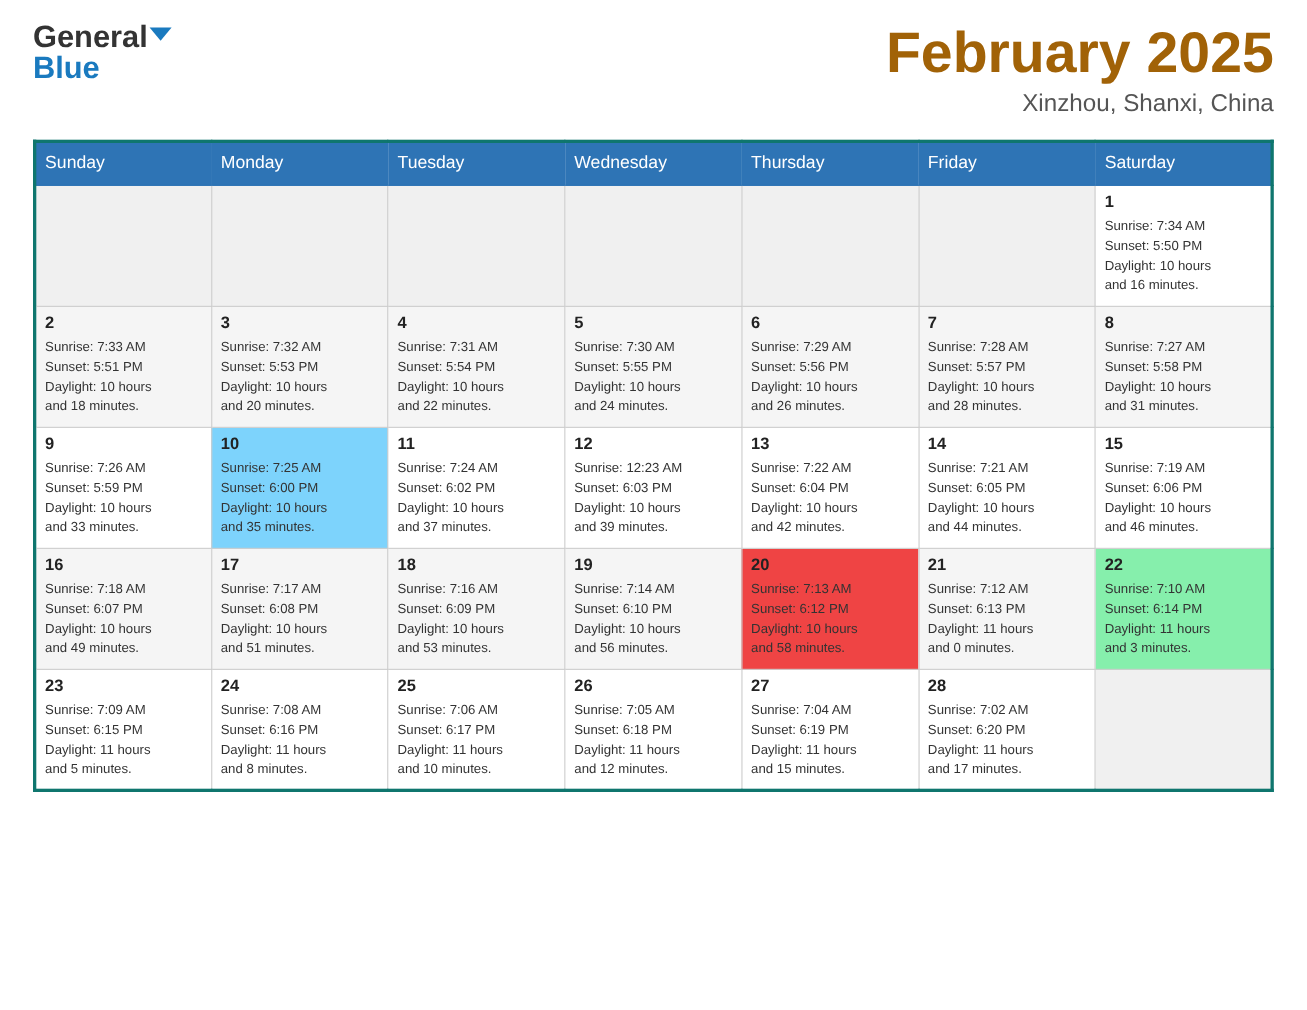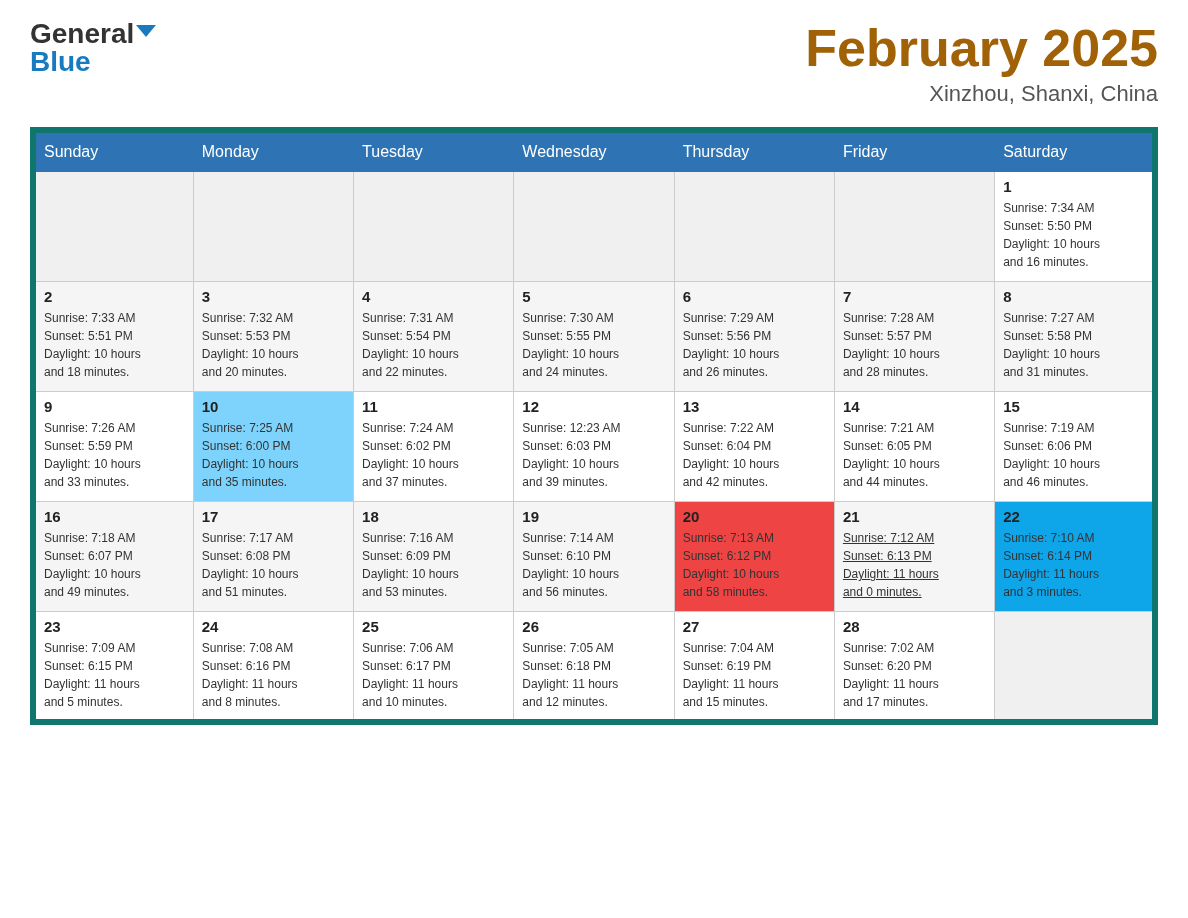--- a/index.html
+++ b/index.html
@@ -55,21 +55,21 @@
       line-height: 1.1;
     }
     .location {
       font-size: 22px;
       color: #555;
       margin-top: 4px;
     }
     .calendar {
       width: 100%;
       border-collapse: collapse;
-      border: 6px solid #0f766e;
+      border: 3px solid #0f766e;
     }
     .calendar th {
       background-color: #2e74b5;
       color: #fff;
       font-size: 16px;
       font-weight: normal;
       padding: 10px 8px;
       border: 1px solid #2e74b5;
       text-align: left;
     }
@@ -277,26 +277,26 @@
         </td>
         <td style="background-color: #ef4444;">
           <div class="day-number">20</div>
           <div class="day-info" style="white-space: pre-line;">Sunrise: 7:13 AM
 Sunset: 6:12 PM
 Daylight: 10 hours
 and 58 minutes.</div>
         </td>
         <td style="background-color: rgb(245, 245, 245);">
           <div class="day-number">21</div>
-          <div class="day-info" style="white-space: pre-line; text-decoration: underline;">Sunrise: 7:12 AM
+          <div class="day-info" style="white-space: pre-line;">Sunrise: 7:12 AM
 Sunset: 6:13 PM
 Daylight: 11 hours
 and 0 minutes.</div>
         </td>
-        <td style="background-color: #0ea5e9;">
+        <td style="background-color: #86efac;">
           <div class="day-number">22</div>
           <div class="day-info" style="white-space: pre-line;">Sunrise: 7:10 AM
 Sunset: 6:14 PM
 Daylight: 11 hours
 and 3 minutes.</div>
         </td>
       </tr>
       <tr>
         <td style="background-color: rgb(255, 255, 255);">
           <div class="day-number">23</div>

